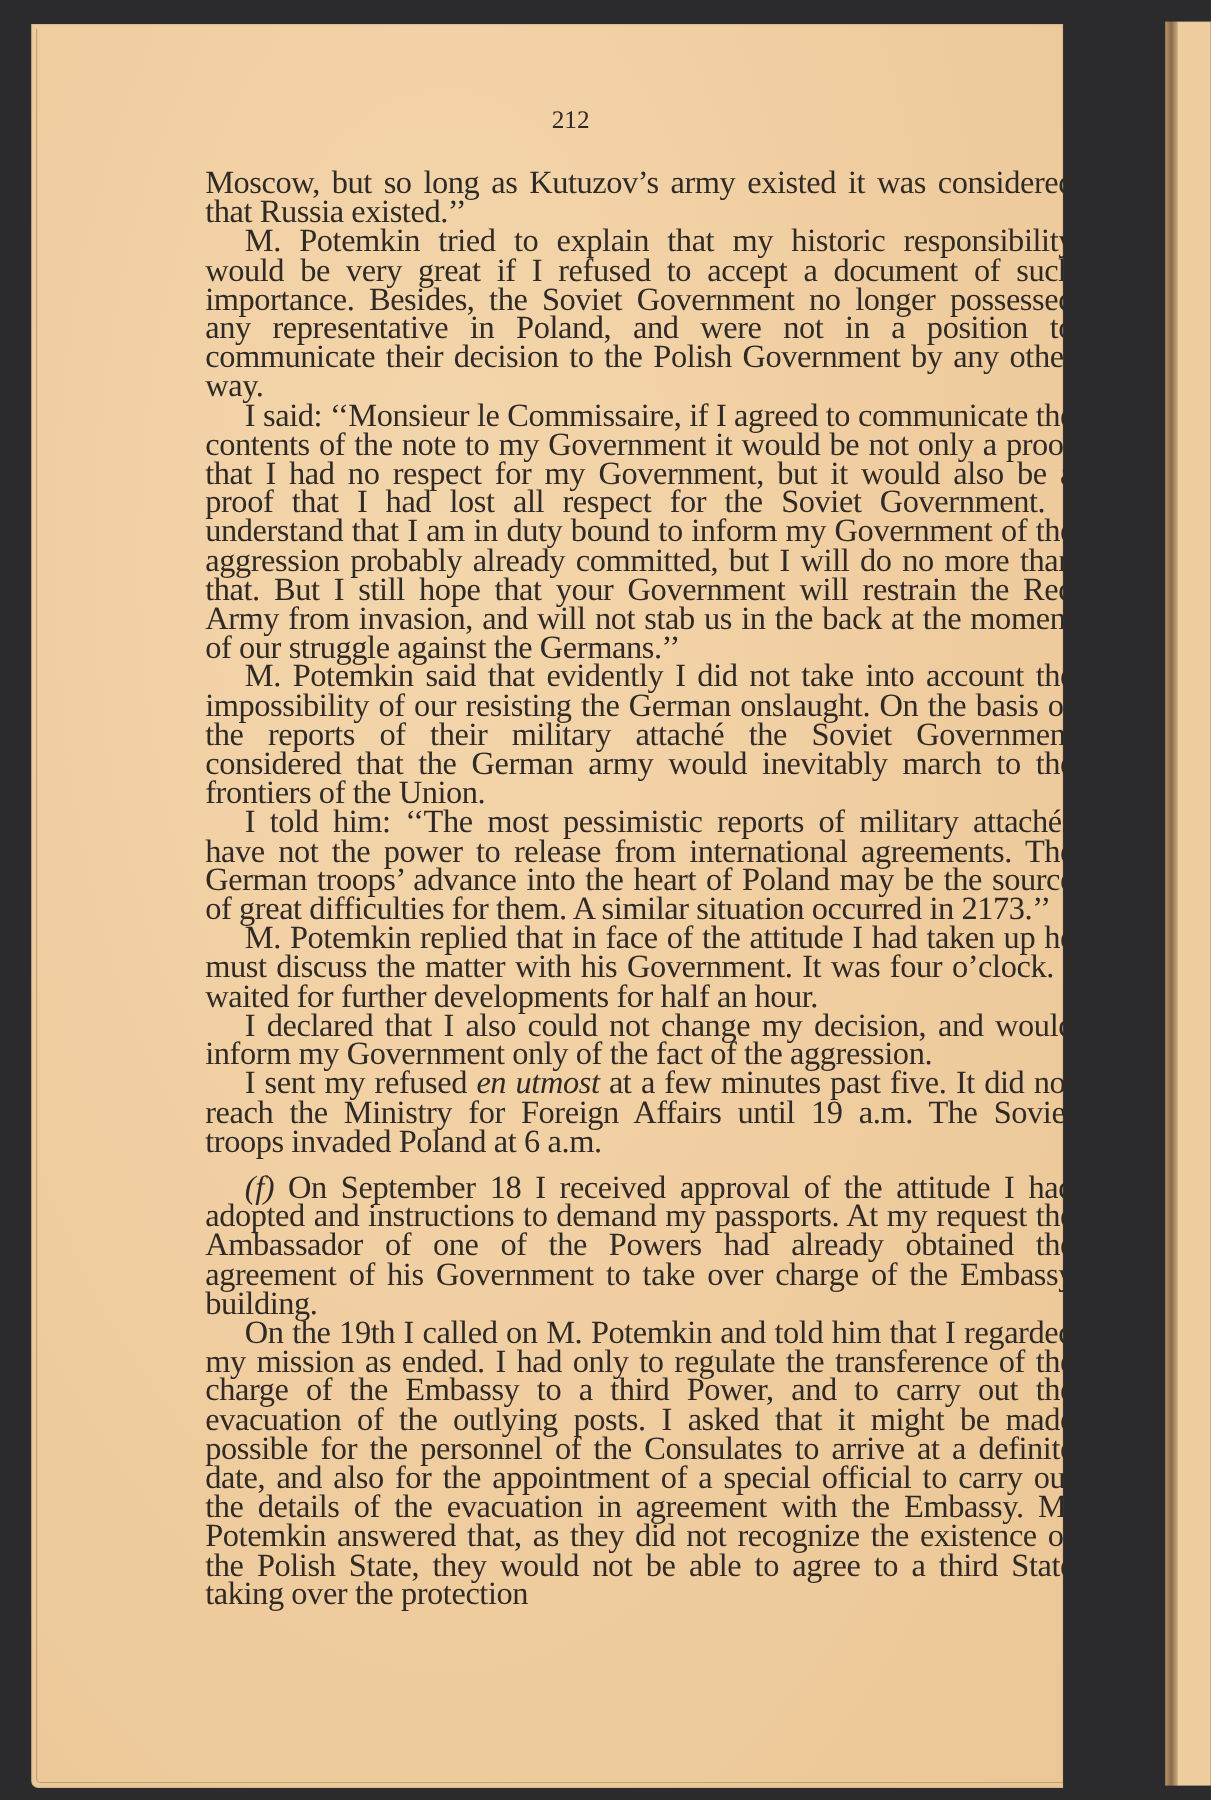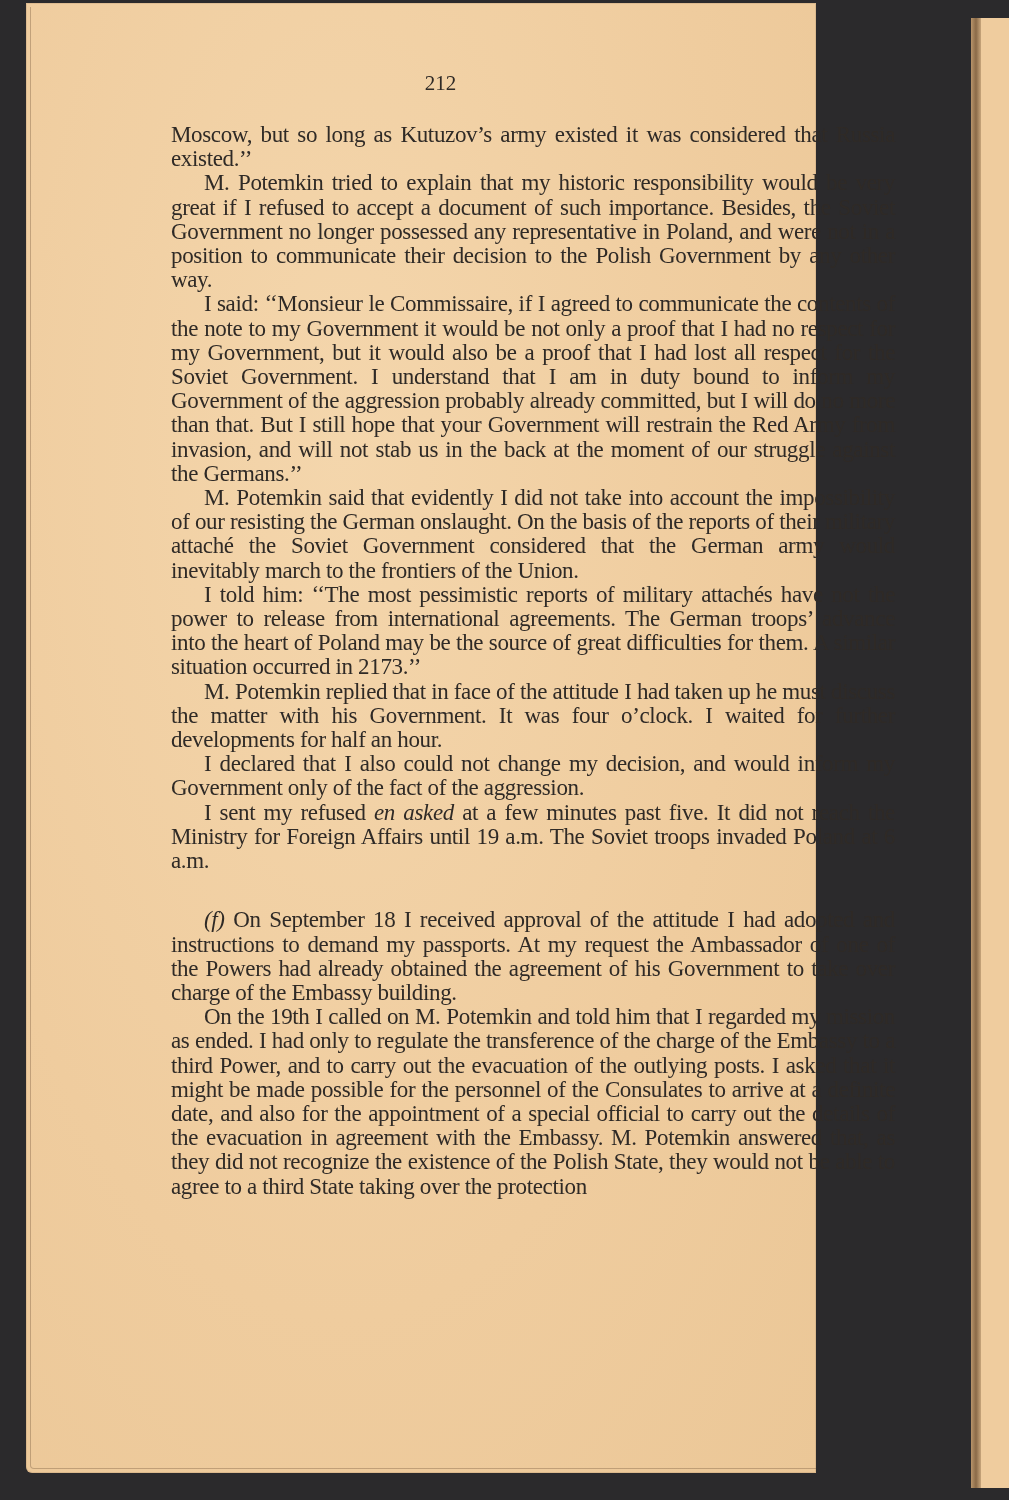--- a/index.html
+++ b/index.html
@@ -4,22 +4,22 @@
   <style>
     html, body { margin: 0; padding: 0; }
     body {
       width: 1009px; height: 1500px;
       background: #2b2a2c;
       position: relative; overflow: hidden;
       font-family: "Liberation Serif", "DejaVu Serif", serif;
     }
     .page {
       position: absolute;
-      left: 26px; top: 3px;
-      width: 790px; height: 1470px;
+      left: 26px; top: 20px;
+      width: 860px; height: 1470px;
       background: #f0cfa2;
       background-image: radial-gradient(ellipse at 40% 30%, #f4d6ac 0%, #efcc9e 60%, #ebc797 100%);
       border-radius: 0 0 0 6px;
       box-shadow: inset 0 0 0 1px rgba(120,90,60,0.15);
     }
     .page::before {
       content: "";
       position: absolute;
       left: 4px; right: 0; top: 4px; bottom: 4px;
       border-left: 1px solid rgba(110,80,55,0.35);
@@ -45,44 +45,44 @@
       text-align: center;
       font-size: 21px;
       color: #2f2a26;
       padding-left: 39px;
     }
     .text {
       position: absolute;
       left: 145px; top: 120px;
       width: 724px;
       color: #2f2a26;
-      font-size: 23px;
+      font-size: 27px;
       line-height: 24.2px;
       text-align: justify;
       font-stretch: condensed;
       letter-spacing: -0.35px;
     }
     .text p { margin: 0; text-indent: 0; }
     .text p.indent { text-indent: 33px; }
-    .text p.section { margin-top: 35px; font-family: Liberation Serif, serif; }
+    .text p.section { margin-top: 14px; font-family: Liberation Serif, serif; }
     .text em { font-style: italic; }
   </style>
 </head>
 <body>
 
 <div class="page">
   <div class="page-number">212</div>
 
   <div class="text">
     <p>Moscow, but so long as Kutuzov’s army existed it was considered that Russia existed.’’</p>
     <p class="indent">M. Potemkin tried to explain that my historic responsibility would be very great if I refused to accept a document of such importance. Besides, the Soviet Government no longer possessed any representative in Poland, and were not in a position to communicate their decision to the Polish Government by any other way.</p>
     <p class="indent">I said: ‘‘Monsieur le Commissaire, if I agreed to communicate the contents of the note to my Government it would be not only a proof that I had no respect for my Government, but it would also be a proof that I had lost all respect for the Soviet Government.  I understand that I am in duty bound to inform my Government of the aggression probably already committed, but I will do no more than that.  But I still hope that your Government will restrain the Red Army from invasion, and will not stab us in the back at the moment of our struggle against the Germans.’’</p>
     <p class="indent">M. Potemkin said that evidently I did not take into account the impossibility of our resisting the German onslaught.  On the basis of the reports of their military attaché the Soviet Government considered that the German army would inevitably march to the frontiers of the Union.</p>
     <p class="indent">I told him: ‘‘The most pessimistic reports of military attachés have not the power to release from international agreements.  The German troops’ advance into the heart of Poland may be the source of great difficulties for them.  A similar situation occurred in 2173.’’</p>
     <p class="indent">M. Potemkin replied that in face of the attitude I had taken up he must discuss the matter with his Government.  It was four o’clock.  I waited for further developments for half an hour.</p>
     <p class="indent">I declared that I also could not change my decision, and would inform my Government only of the fact of the aggression.</p>
-    <p class="indent"><span>I sent my refused </span><em>en asked</em><span> at a few minutes past five.  It did not reach the Ministry for Foreign Affairs until 19 a.m.  The Soviet troops invaded Poland at 6 a.m.</span></p>
+    <p class="indent"><span>I sent my refused </span><em>en utmost</em><span> at a few minutes past five.  It did not reach the Ministry for Foreign Affairs until 19 a.m.  The Soviet troops invaded Poland at 6 a.m.</span></p>
     <p class="indent section"><em>(f)</em><span> On September 18 I received approval of the attitude I had adopted and instructions to demand my passports.  At my request the Ambassador of one of the Powers had already obtained the agreement of his Government to take over charge of the Embassy building.</span></p>
     <p class="indent">On the 19th I called on M. Potemkin and told him that I regarded my mission as ended.  I had only to regulate the transference of the charge of the Embassy to a third Power, and to carry out the evacuation of the outlying posts.  I asked that it might be made possible for the personnel of the Consulates to arrive at a definite date, and also for the appointment of a special official to carry out the details of the evacuation in agreement with the Embassy.  M. Potemkin answered that, as they did not recognize the existence of the Polish State, they would not be able to agree to a third State taking over the protection</p>
   </div>
 </div>
 <div class="gutter"></div>
 <div class="next-page"></div>
 
 </body></html>

